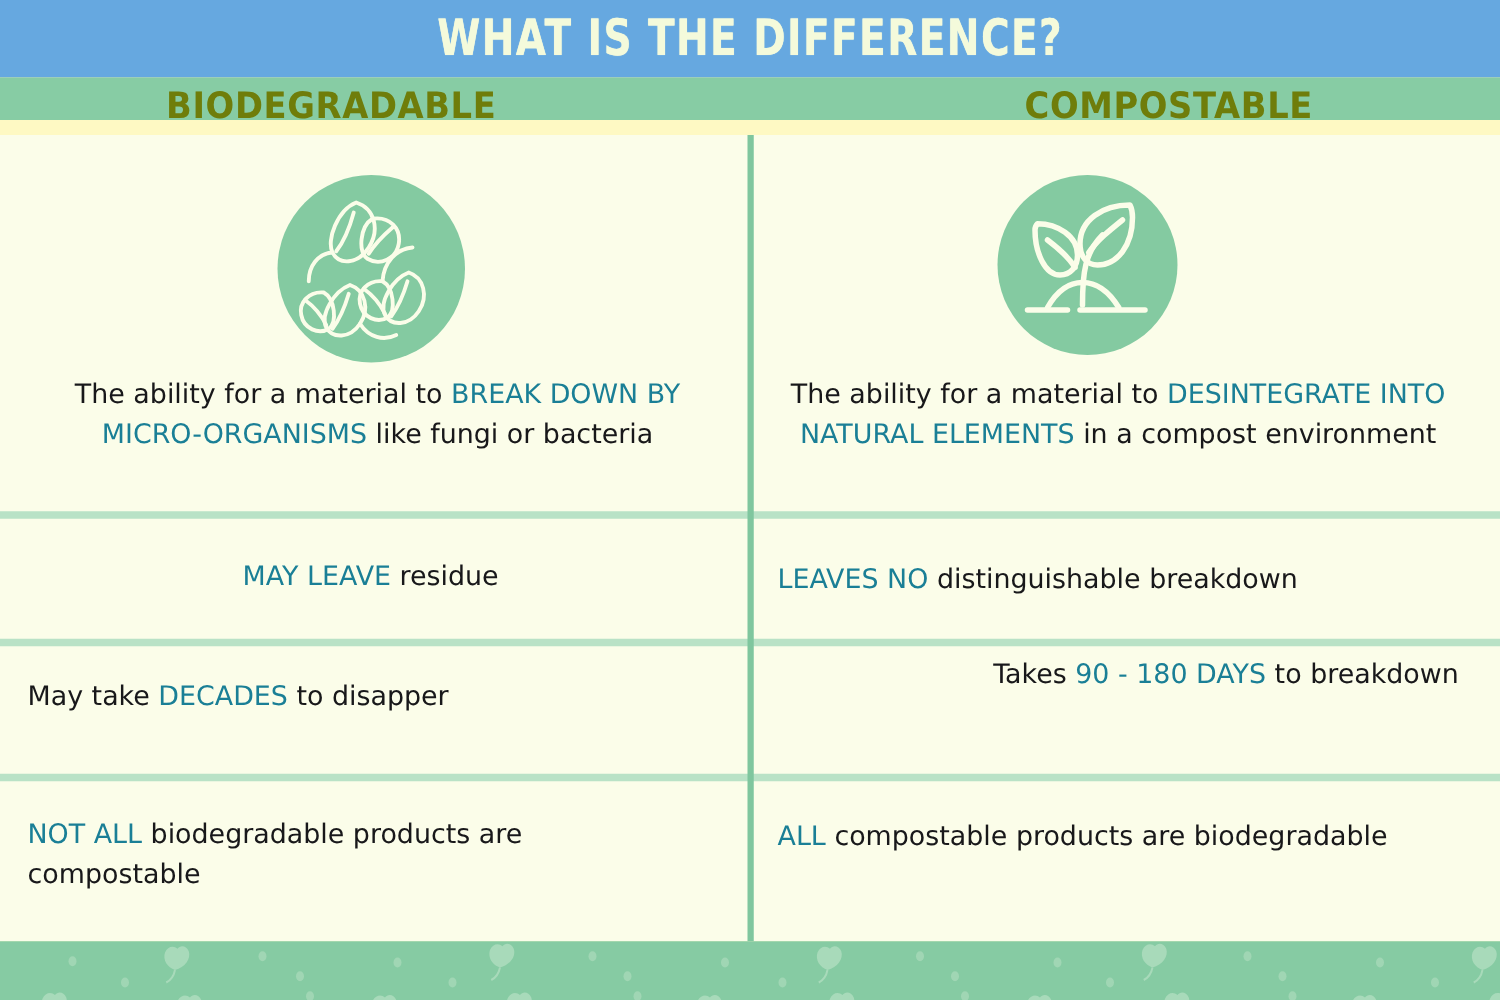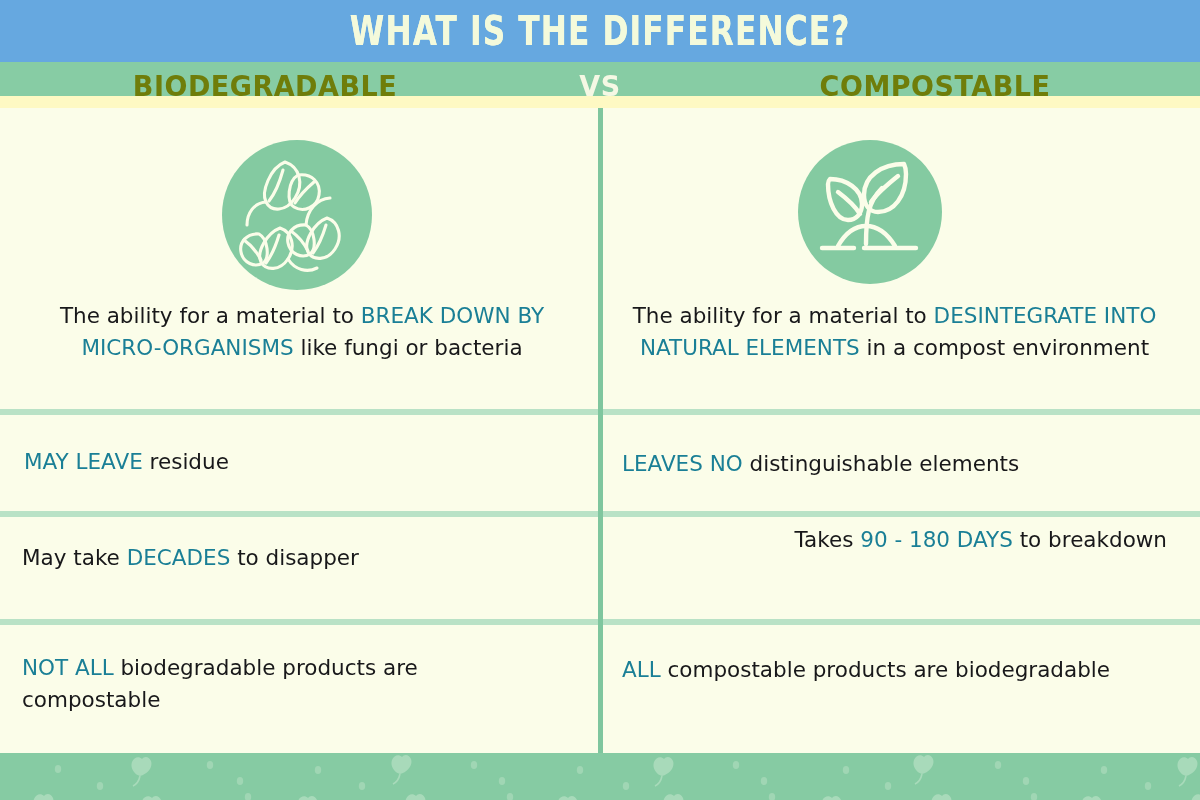--- a/index.html
+++ b/index.html
@@ -112,21 +112,21 @@
     position: absolute;
     font-size: 21.5px;
     line-height: 32px;
     color: #18181a;
     font-family: "DejaVu Sans", sans-serif;
   }
   .cell .hl { color: #1a7f96; }
 
   #cell-l1 { left: 22px;  top: 300px; width: 560px; text-align: center; }
   #cell-r1 { left: 622px; top: 300px; width: 545px; text-align: center; }
-  #cell-l2 { left: 24px;  top: 446px; width: 545px; }
+  #cell-l2 { left: 24px;  top: 446px; width: 545px; text-align: center; }
   #cell-r2 { left: 622px; top: 448px; width: 545px; }
   #cell-l3 { left: 22px;  top: 542px; width: 545px; }
   #cell-r3 { left: 622px; top: 524px; width: 545px; text-align: right; }
   #cell-l4 { left: 22px;  top: 652px; width: 540px; }
   #cell-r4 { left: 622px; top: 654px; width: 560px; }
 
   
   #bottom-band {
     position: absolute;
     left: 0; top: 753px;
@@ -141,23 +141,20 @@
 
 <div id="canvas" style="background: #fef9c3;">
 
   <div id="title-bar" style="background: rgb(102, 168, 224);">
     <div id="title-text" style="color: rgb(244, 250, 219);">WHAT IS THE DIFFERENCE?</div>
   </div>
 
   <div id="header-band" style="background: rgb(135, 204, 164);">
     <div class="hdr-cell" id="hdr-left">
       <span class="hdr-title" style="color: rgb(111, 125, 10);">BIODEGRADABLE</span>
-    </div>
-    <div class="hdr-cell" id="hdr-vs">
-      <span class="hdr-vs-text" style="color: rgb(245, 248, 228);">VS</span>
     </div>
     <div class="hdr-cell" id="hdr-right">
       <span class="hdr-title" style="color: rgb(111, 125, 10);">COMPOSTABLE</span>
     </div>
   </div>
 
   <div id="table-area"></div>
 
   <div class="h-divider" style="top: 409px; background: rgb(185, 226, 198);"></div>
   <div class="h-divider" style="top: 511px; background: rgb(185, 226, 198);"></div>
@@ -207,21 +204,21 @@
         <path d="M24 108 L56 108"></path>
         <path d="M66 108 L118 108"></path>
       </g>
     </svg>
   </div>
 
   <div class="cell" id="cell-l1"><span>The ability for a material to </span><span class="hl" style="color: rgb(26, 127, 150);">BREAK DOWN BY MICRO-ORGANISMS</span><span> like fungi or bacteria</span></div>
   <div class="cell" id="cell-r1"><span>The ability for a material to </span><span class="hl" style="color: rgb(26, 127, 150);">DESINTEGRATE INTO NATURAL ELEMENTS</span><span> in a compost environment</span></div>
 
   <div class="cell" id="cell-l2"><span class="hl" style="color: rgb(26, 127, 150);">MAY LEAVE</span><span> residue</span></div>
-  <div class="cell" id="cell-r2"><span class="hl" style="color: rgb(26, 127, 150);">LEAVES NO</span><span> distinguishable elements</span></div>
+  <div class="cell" id="cell-r2"><span class="hl" style="color: rgb(26, 127, 150);">LEAVES NO</span><span> distinguishable breakdown</span></div>
 
   <div class="cell" id="cell-l3"><span>May take </span><span class="hl" style="color: rgb(26, 127, 150);">DECADES</span><span> to disapper</span></div>
   <div class="cell" id="cell-r3"><span>Takes </span><span class="hl" style="color: rgb(26, 127, 150);">90 - 180 DAYS</span><span> to breakdown</span></div>
 
   <div class="cell" id="cell-l4"><span class="hl" style="color: rgb(26, 127, 150);">NOT ALL</span><span> biodegradable products are compostable</span></div>
   <div class="cell" id="cell-r4"><span class="hl" style="color: rgb(26, 127, 150);">ALL</span><span> compostable products are biodegradable</span></div>
 
   <div id="bottom-band" style="background: rgb(134, 203, 163);">
     <svg width="1200" height="47" viewBox="0 0 1200 47" xmlns="http://www.w3.org/2000/svg">
       <defs>

